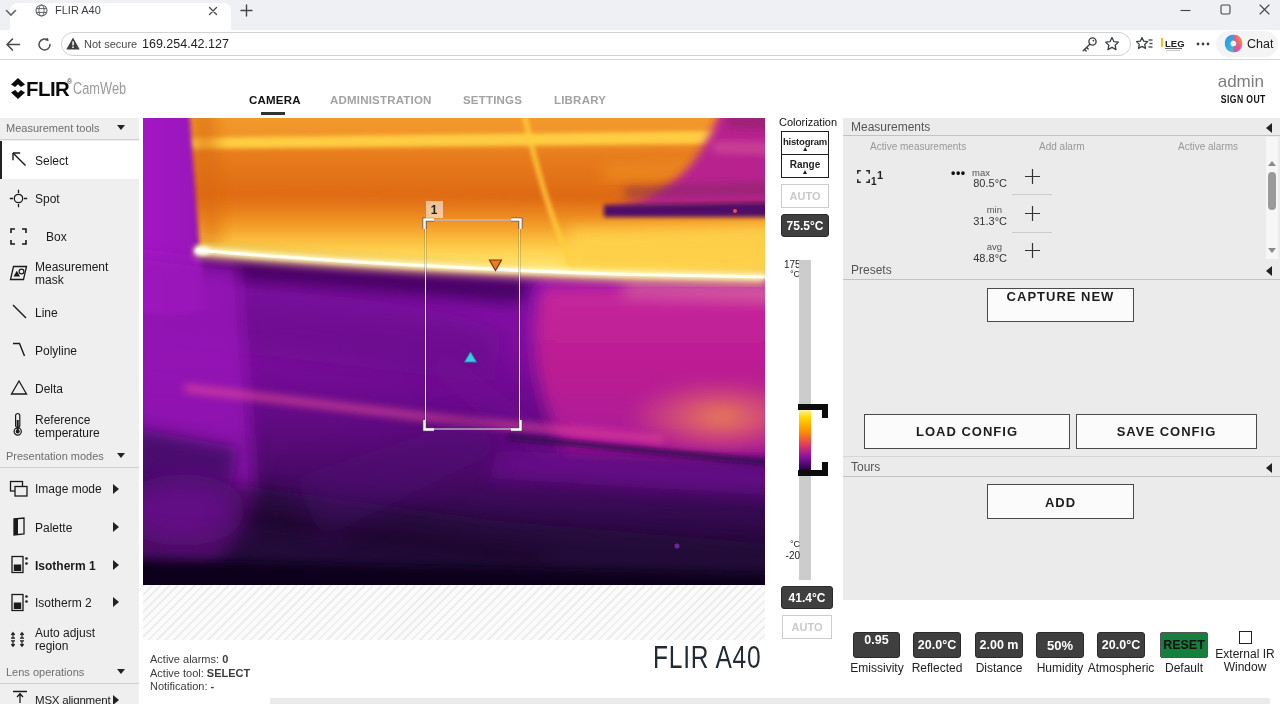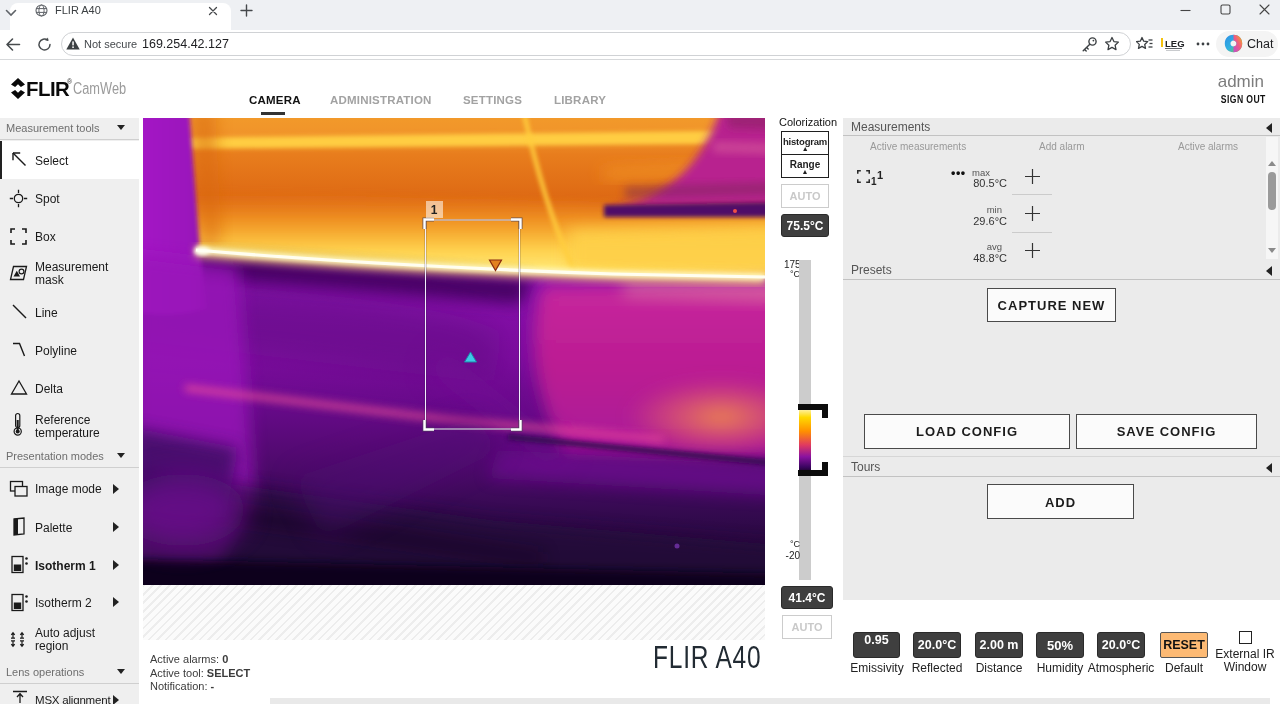--- a/index.html
+++ b/index.html
@@ -176,21 +176,21 @@
   </svg>
 <div class="toollabel" style="top:154px;">Select</div>
 <svg class="abs" style="left:9px;top:189px;" width="19" height="19" viewBox="0 0 19 19">
   <circle cx="9.5" cy="9.5" r="4.2" fill="none" stroke="#1a1a1a" stroke-width="1.3"></circle>
   <path d="M9.5 0.8 V4 M9.5 15 V18.2 M0.8 9.5 H4 M15 9.5 H18.2" stroke="#1a1a1a" stroke-width="1.3"></path>
   </svg>
 <div class="toollabel" style="top:192px;">Spot</div>
 <svg class="abs" style="left:10px;top:228px;" width="17" height="17" viewBox="0 0 17 17">
   <path d="M1 5 V1 H5 M12 1 H16 V5 M16 12 V16 H12 M5 16 H1 V12" fill="none" stroke="#1a1a1a" stroke-width="1.6"></path>
   </svg>
-<div class="toollabel" style="top:230px;">Box</div>
+<div class="toollabel" style="top:230px;margin-left:11px;">Box</div>
 <svg class="abs" style="left:9px;top:264px;" width="20" height="18" viewBox="0 0 20 18">
   <path d="M4.5 2.5 H17.5 L14.5 15.5 H1.5 Z" fill="none" stroke="#1a1a1a" stroke-width="1.3"></path>
   <path d="M4.5 12.5 L11 12.5 L7.8 6.8 Z" fill="#1a1a1a"></path>
   <circle cx="12.5" cy="7.5" r="2.4" fill="none" stroke="#1a1a1a" stroke-width="1.2"></circle>
   </svg>
 <div class="toollabel" style="top:261px;line-height:13px;">Measurement<br>mask</div>
 <svg class="abs" style="left:11px;top:303px;" width="17" height="17" viewBox="0 0 17 17">
   <line x1="2" y1="2" x2="15" y2="15" stroke="#1a1a1a" stroke-width="1.4"></line>
   </svg>
 <div class="toollabel" style="top:306px;">Line</div>
@@ -422,55 +422,55 @@
 <div class="abs" style="left:871px;top:176px;font-size:10px;font-weight:bold;color:#222;">1</div>
 <div class="abs" style="left:877px;top:169px;font-size:11px;font-weight:bold;color:#222;">1</div>
 <div class="abs" style="left:951px;top:166px;font-size:12.5px;font-weight:bold;color:#111;letter-spacing:0.5px;">•••</div>
 <div class="abs" style="left:960px;top:167px;width:42px;font-size:9.5px;color:#555;text-align:center;">max</div>
 <div class="abs" style="left:950px;top:177px;width:57px;font-size:11px;color:#333;text-align:right;">80.5°C</div>
 <svg class="abs" style="left:1025px;top:169px;" width="15" height="15" viewBox="0 0 15 15">
     <path d="M7.5 0 V15 M0 7.5 H15" stroke="#333" stroke-width="1.2"></path>
   </svg>
 <div class="abs" style="left:1012px;top:194px;width:40px;height:1px;background:#cbcbcb;"></div>
 <div class="abs" style="left:960px;top:204px;width:42px;font-size:9.5px;color:#555;text-align:right;">min</div>
-<div class="abs" style="left:950px;top:215px;width:57px;font-size:11px;color:#333;text-align:right;">29.6°C</div>
+<div class="abs" style="left:950px;top:215px;width:57px;font-size:11px;color:#333;text-align:right;">31.3°C</div>
 <svg class="abs" style="left:1025px;top:206px;" width="15" height="15" viewBox="0 0 15 15">
     <path d="M7.5 0 V15 M0 7.5 H15" stroke="#333" stroke-width="1.2"></path>
   </svg>
 <div class="abs" style="left:1012px;top:232px;width:40px;height:1px;background:#cbcbcb;"></div>
 <div class="abs" style="left:960px;top:241px;width:42px;font-size:9.5px;color:#555;text-align:right;">avg</div>
 <div class="abs" style="left:950px;top:252px;width:57px;font-size:11px;color:#333;text-align:right;">48.8°C</div>
 <svg class="abs" style="left:1025px;top:243px;" width="15" height="15" viewBox="0 0 15 15">
     <path d="M7.5 0 V15 M0 7.5 H15" stroke="#333" stroke-width="1.2"></path>
   </svg>
 
 <div class="abs" style="left:1266px;top:137px;width:12px;height:122px;background:#f6f6f6;"></div>
 <div class="abs" style="left:1268px;top:161px;width:0;height:0;border-left:4px solid transparent;border-right:4px solid transparent;border-bottom:5px solid #8a8a8a;"></div>
 <div class="abs" style="left:1268px;top:172px;width:8px;height:38px;background:#9a9a9a;border-radius:4px;"></div>
 <div class="abs" style="left:1268px;top:248px;width:0;height:0;border-left:4px solid transparent;border-right:4px solid transparent;border-top:5px solid #8a8a8a;"></div>
 
 <div class="phead" style="top:263px;">Presets</div>
 <div class="pheadarrow" style="left:1266px;top:266px;"></div>
 <div class="abs" style="left:843px;top:279px;width:437px;height:1px;background:#c2c2c2;"></div>
-<div class="wbtn" style="left:987px;top:288px;width:129px;height:34px;padding-top:9px;">CAPTURE NEW</div>
+<div class="wbtn" style="left:987px;top:288px;width:147px;height:34px;">CAPTURE NEW</div>
 <div class="wbtn" style="left:864px;top:414px;width:206px;height:35px;padding-top:9px;">LOAD CONFIG</div>
 <div class="wbtn" style="left:1076px;top:414px;width:181px;height:35px;padding-top:9px;">SAVE CONFIG</div>
 
 <div class="abs" style="left:843px;top:456px;width:437px;height:1px;background:#d6d6d6;"></div>
 <div class="phead" style="top:460px;">Tours</div>
 <div class="pheadarrow" style="left:1266px;top:463px;"></div>
 <div class="abs" style="left:843px;top:476px;width:437px;height:1px;background:#c2c2c2;"></div>
 <div class="wbtn" style="left:987px;top:484px;width:147px;height:35px;padding-top:10px;">ADD</div>
 
 <div class="darkbtn" style="left:853px;top:632px;width:47px;height:26px;font-size:12.5px;">0.95</div>
 <div class="plabel" style="left:845px;top:661px;width:64px;">Emissivity</div>
 <div class="darkbtn" style="left:913px;top:632px;width:48px;height:26px;font-size:12.5px;padding-top:5px;">20.0°C</div>
 <div class="plabel" style="left:905px;top:661px;width:64px;">Reflected</div>
 <div class="darkbtn" style="left:975px;top:632px;width:48px;height:26px;font-size:12.5px;padding-top:5px;">2.00 m</div>
 <div class="plabel" style="left:967px;top:661px;width:64px;">Distance</div>
 <div class="darkbtn" style="left:1036px;top:632px;width:48px;height:26px;font-size:13px;padding-top:5px;">50%</div>
 <div class="plabel" style="left:1028px;top:661px;width:64px;">Humidity</div>
 <div class="darkbtn" style="left:1097px;top:632px;width:48px;height:26px;font-size:12.5px;padding-top:5px;">20.0°C</div>
 <div class="plabel" style="left:1081px;top:661px;width:80px;">Atmospheric</div>
-<div class="abs" style="left:1160px;top:632px;width:48px;height:26px;background:#fdba74;border:1px solid #555;border-radius:2px;text-align:center;font-weight:bold;font-size:12.5px;color:#111;padding-top:5px;">RESET</div>
+<div class="abs" style="left:1160px;top:632px;width:48px;height:26px;background:#15803d;border:1px solid #555;border-radius:2px;text-align:center;font-weight:bold;font-size:12.5px;color:#111;padding-top:5px;">RESET</div>
 <div class="plabel" style="left:1152px;top:661px;width:64px;">Default</div>
 <div class="abs" style="left:1239px;top:631px;width:13px;height:13px;background:#fff;border:1.5px solid #222;"></div>
 <div class="plabel" style="left:1213px;top:648px;width:64px;line-height:13px;">External IR<br>Window</div>
 
 </body></html>

